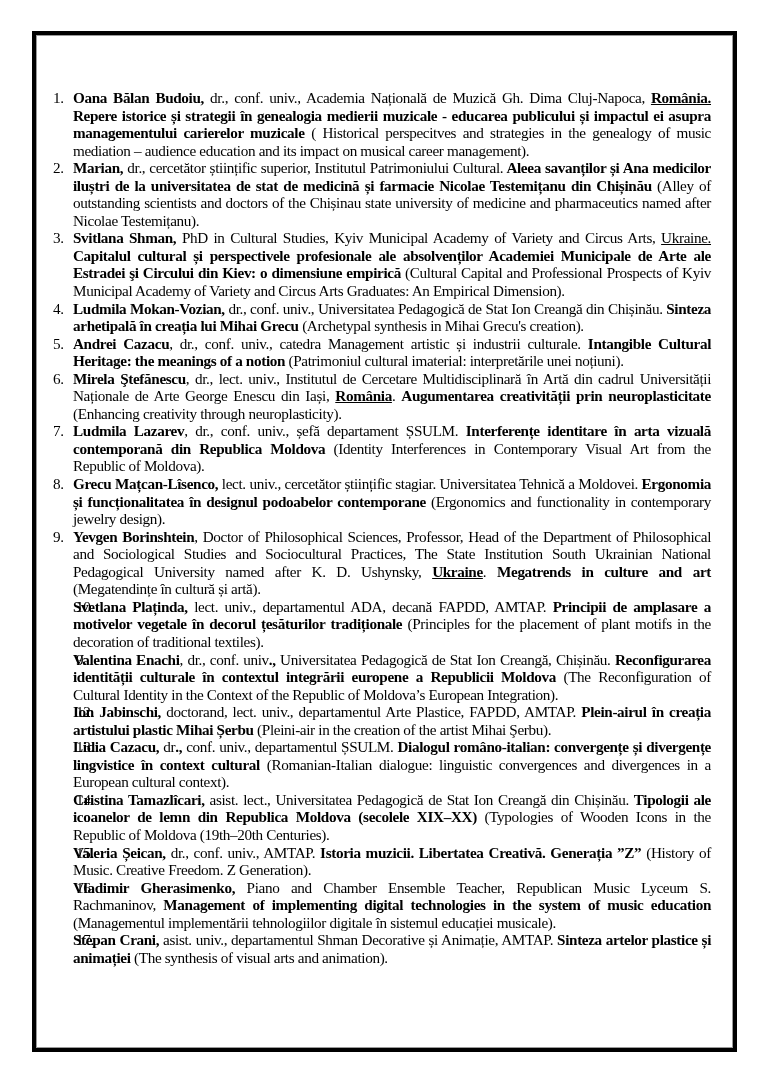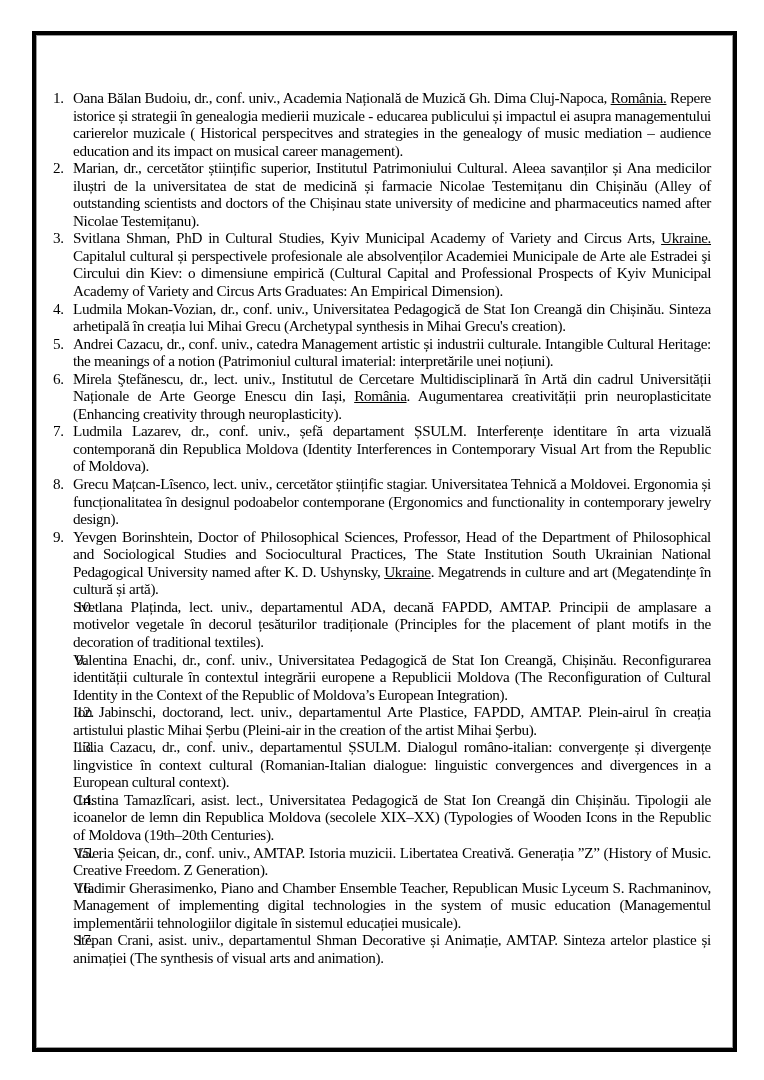--- a/index.html
+++ b/index.html
@@ -17,21 +17,21 @@
   .list {
     position: absolute; left: 53px; top: 89px; width: 658px;
     margin: 0; padding: 0; list-style: none;
     font-family: "Liberation Serif", serif; font-size: 15.2px; line-height: 17.55px;
     color: #000; text-align: justify;
     letter-spacing: -0.35px;
   }
   .item { position: relative; padding-left: 20px; margin: 0; }
   .num { position: absolute; left: 0; top: 0; width: 20px; }
   .item.two-digit .num { left: 15px; margin-left: 8px; }
-  .b { font-weight: normal; }
+  .b { font-weight: bold; }
   .i { }
   .u { text-decoration: underline; }
 </style>
 </head>
 <body>
 
 <div class="frame"></div>
 <div class="frame-inner"></div>
 
 <ol class="list" id="participants-list">

